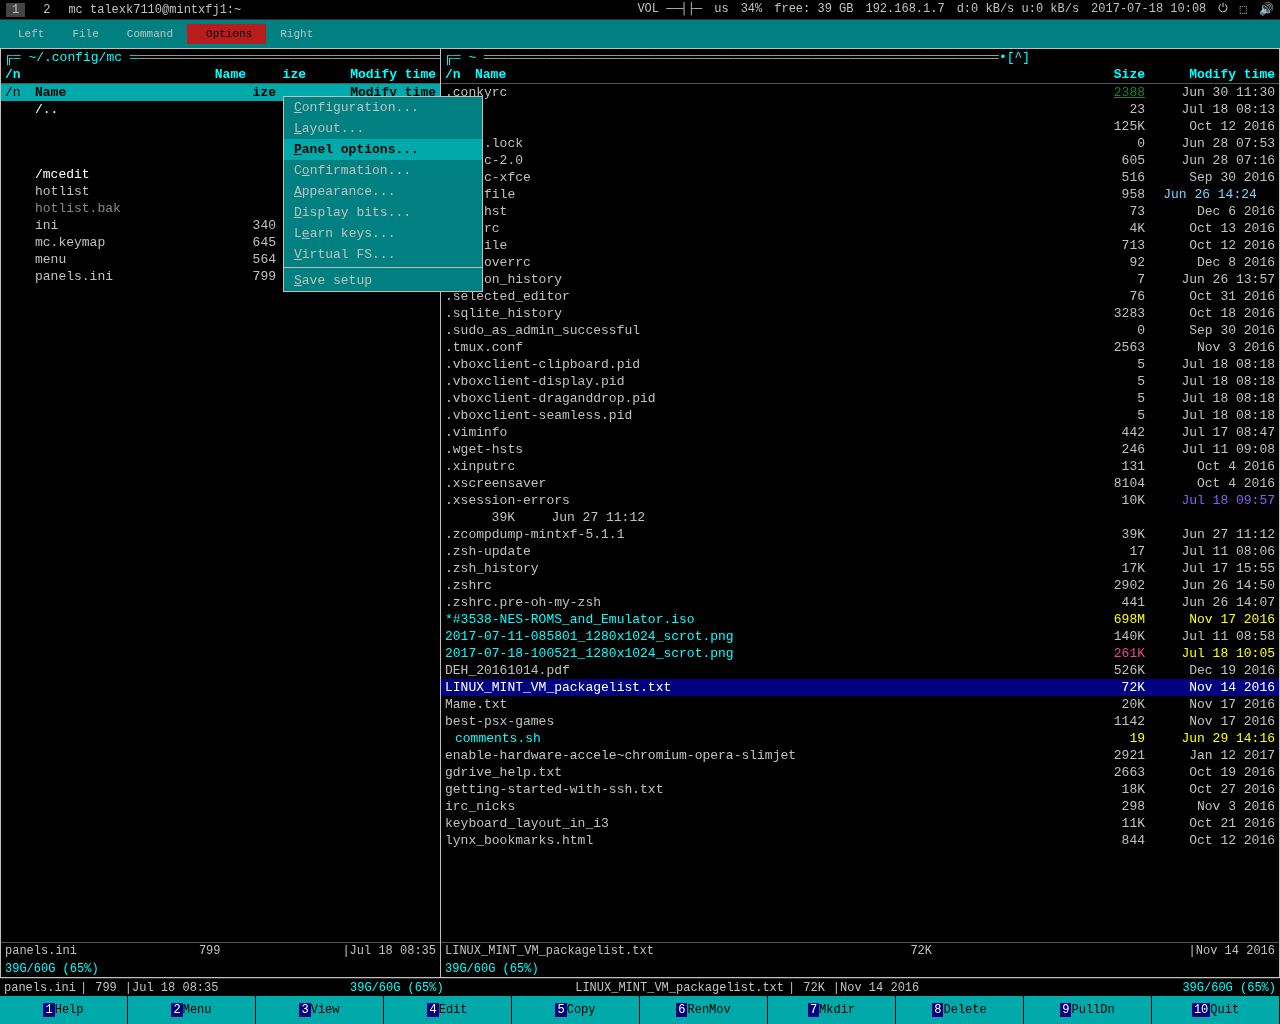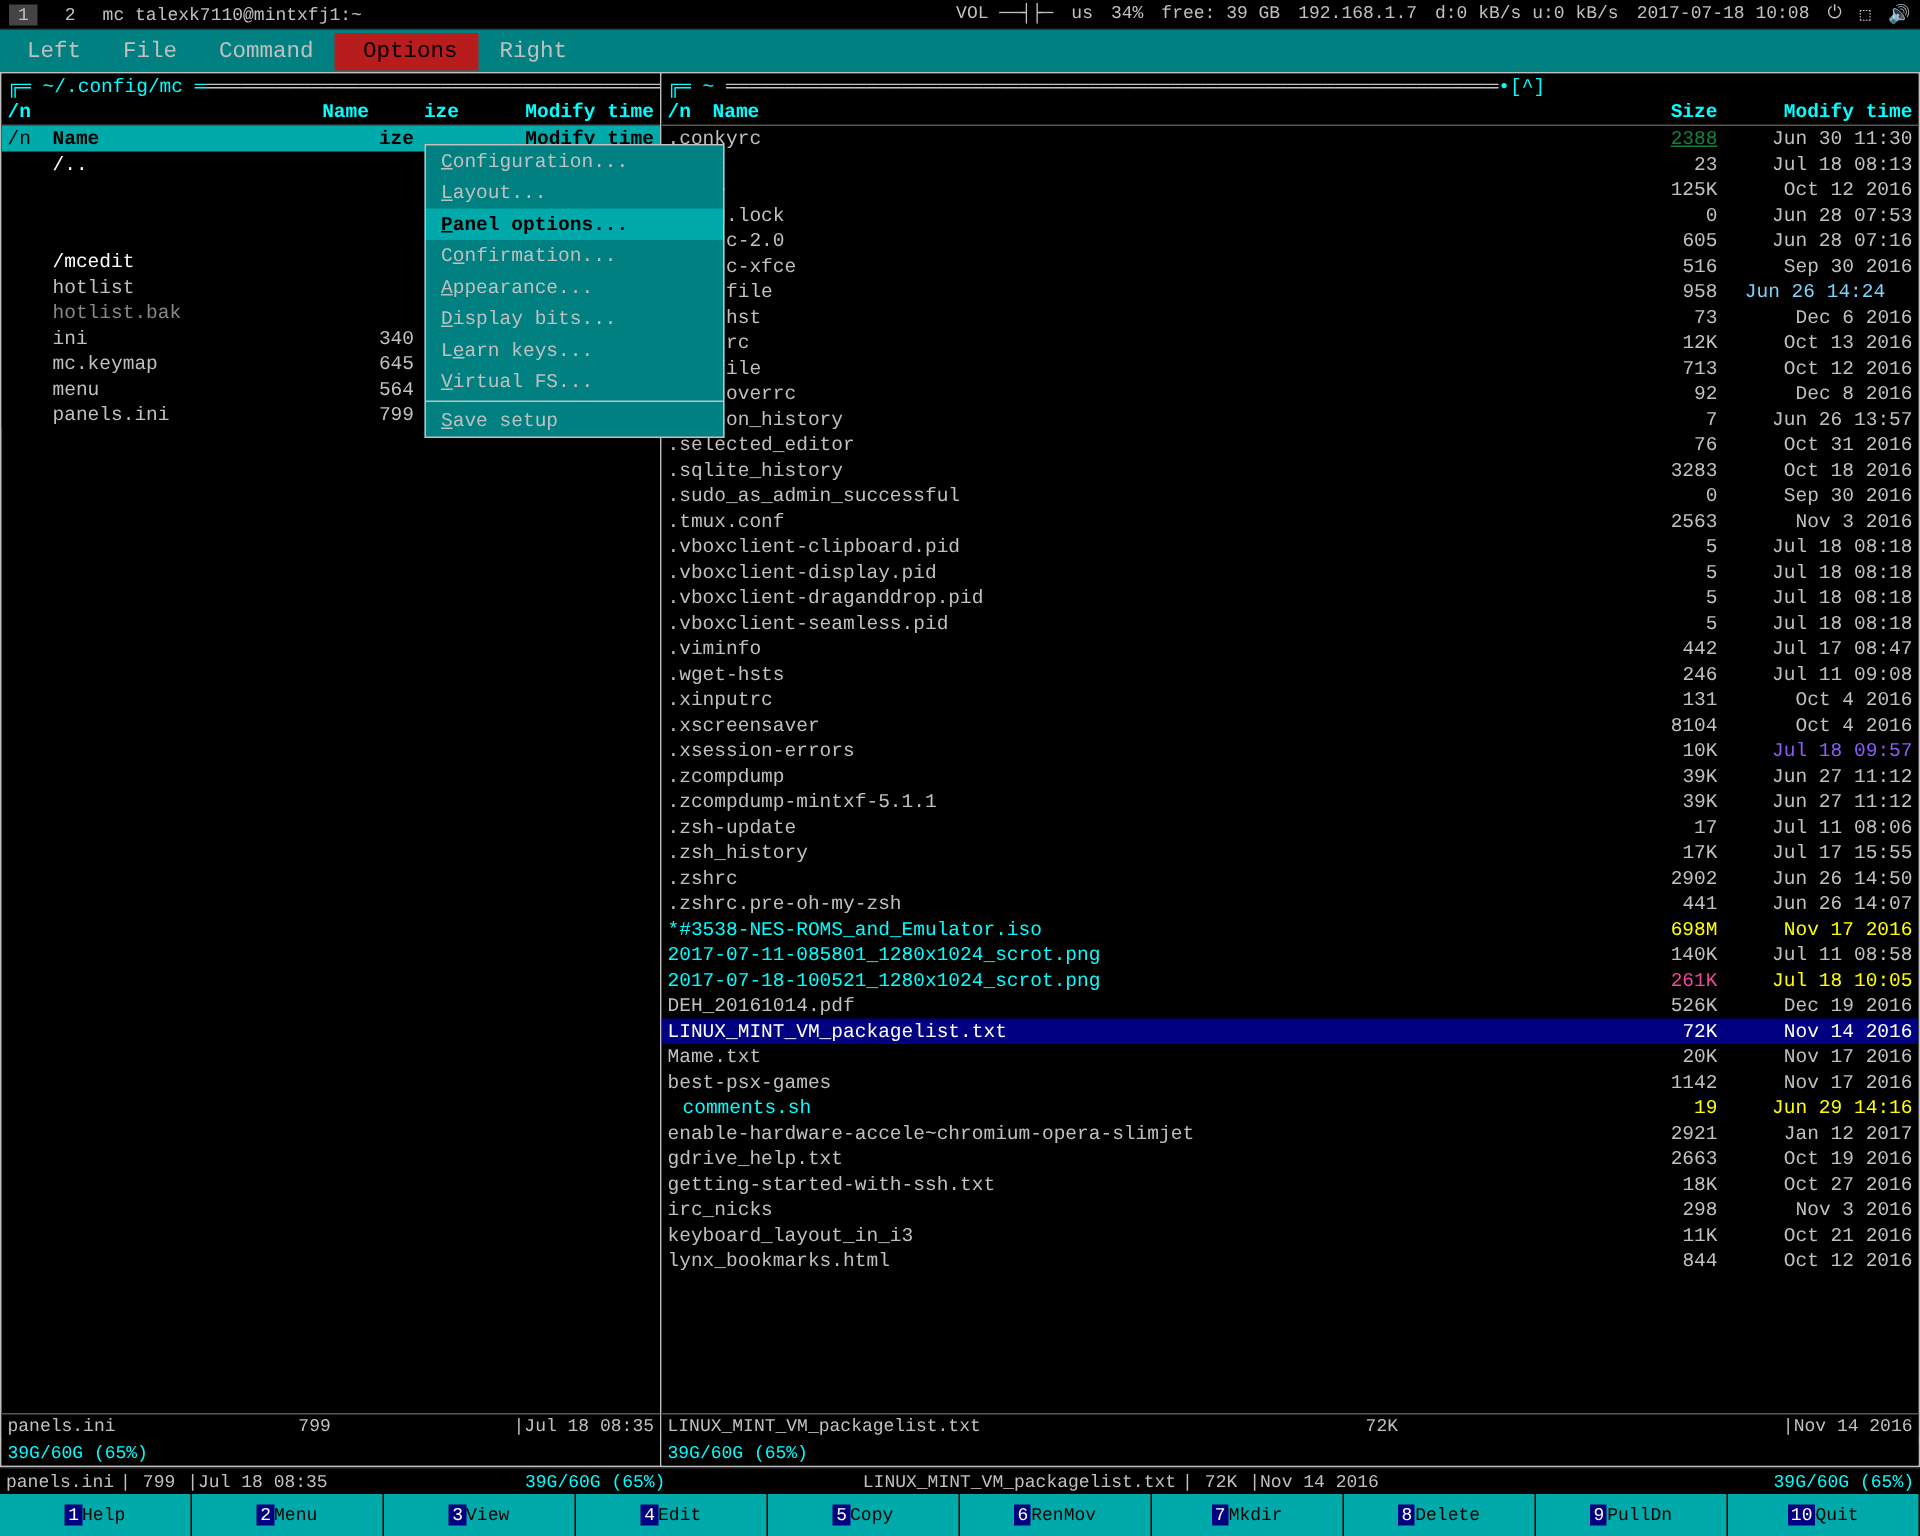--- a/index.html
+++ b/index.html
@@ -31,21 +31,21 @@
       background: #008080;
       height: 28px;
       display: flex;
       align-items: center;
       padding: 0 4px;
     }
     .menu-item {
       padding: 4px 14px;
       cursor: pointer;
       color: #c0c0c0;
-      font-size: 15px;
+      font-size: 11px;
     }
     .menu-item.active { background: #b91c1c; color: #000; padding-left: 19px; }
     
     #main-area {
       display: flex;
       height: calc(1024px - 20px - 28px - 18px - 28px);
       background: #000;
       position: relative;
     }
     
@@ -312,21 +312,21 @@
           <span style="width:70px;text-align:right;color:#c0c0c0;">958</span>
           <span style="width:130px;text-align:center;color:#7dd3fc;">Jun 26 14:24</span>
         </div>
         <div class="file-row">
           <span style="flex:1;overflow:hidden;white-space:nowrap;color:#c0c0c0;">.lesshst</span>
           <span style="width:70px;text-align:right;color:#c0c0c0;">73</span>
           <span style="width:130px;text-align:right;color:#c0c0c0;">Dec  6  2016</span>
         </div>
         <div class="file-row">
           <span style="flex:1;overflow:hidden;white-space:nowrap;color:#c0c0c0;">.lynxrc</span>
-          <span style="width:70px;text-align:right;color:#c0c0c0;">12K</span>
+          <span style="width:70px;text-align:right;color:#c0c0c0;">4K</span>
           <span style="width:130px;text-align:right;color:#c0c0c0;">Oct 13  2016</span>
         </div>
         <div class="file-row">
           <span style="flex:1;overflow:hidden;white-space:nowrap;color:#c0c0c0;">.profile</span>
           <span style="width:70px;text-align:right;color:#c0c0c0;">713</span>
           <span style="width:130px;text-align:right;color:#c0c0c0;">Oct 12  2016</span>
         </div>
         <div class="file-row">
           <span style="flex:1;overflow:hidden;white-space:nowrap;color:#c0c0c0;">.pushoverrc</span>
           <span style="width:70px;text-align:right;color:#c0c0c0;">92</span>
@@ -396,21 +396,20 @@
           <span style="flex:1;overflow:hidden;white-space:nowrap;color:#c0c0c0;">.xscreensaver</span>
           <span style="width:70px;text-align:right;color:#c0c0c0;">8104</span>
           <span style="width:130px;text-align:right;color:#c0c0c0;">Oct  4  2016</span>
         </div>
         <div class="file-row">
           <span style="flex:1;overflow:hidden;white-space:nowrap;color:#c0c0c0;">.xsession-errors</span>
           <span style="width:70px;text-align:right;color:#c0c0c0;">10K</span>
           <span style="width:130px;text-align:right;color:#8b5cf6;">Jul 18 09:57</span>
         </div>
         <div class="file-row">
-          <span style="flex:1;overflow:hidden;white-space:nowrap;color:#c0c0c0;">.zcompdump</span>
           <span style="width:70px;text-align:right;color:#c0c0c0;">39K</span>
           <span style="width:130px;text-align:right;color:#c0c0c0;">Jun 27 11:12</span>
         </div>
         <div class="file-row">
           <span style="flex:1;overflow:hidden;white-space:nowrap;color:#c0c0c0;">.zcompdump-mintxf-5.1.1</span>
           <span style="width:70px;text-align:right;color:#c0c0c0;">39K</span>
           <span style="width:130px;text-align:right;color:#c0c0c0;">Jun 27 11:12</span>
         </div>
         <div class="file-row">
           <span style="flex:1;overflow:hidden;white-space:nowrap;color:#c0c0c0;">.zsh-update</span>

